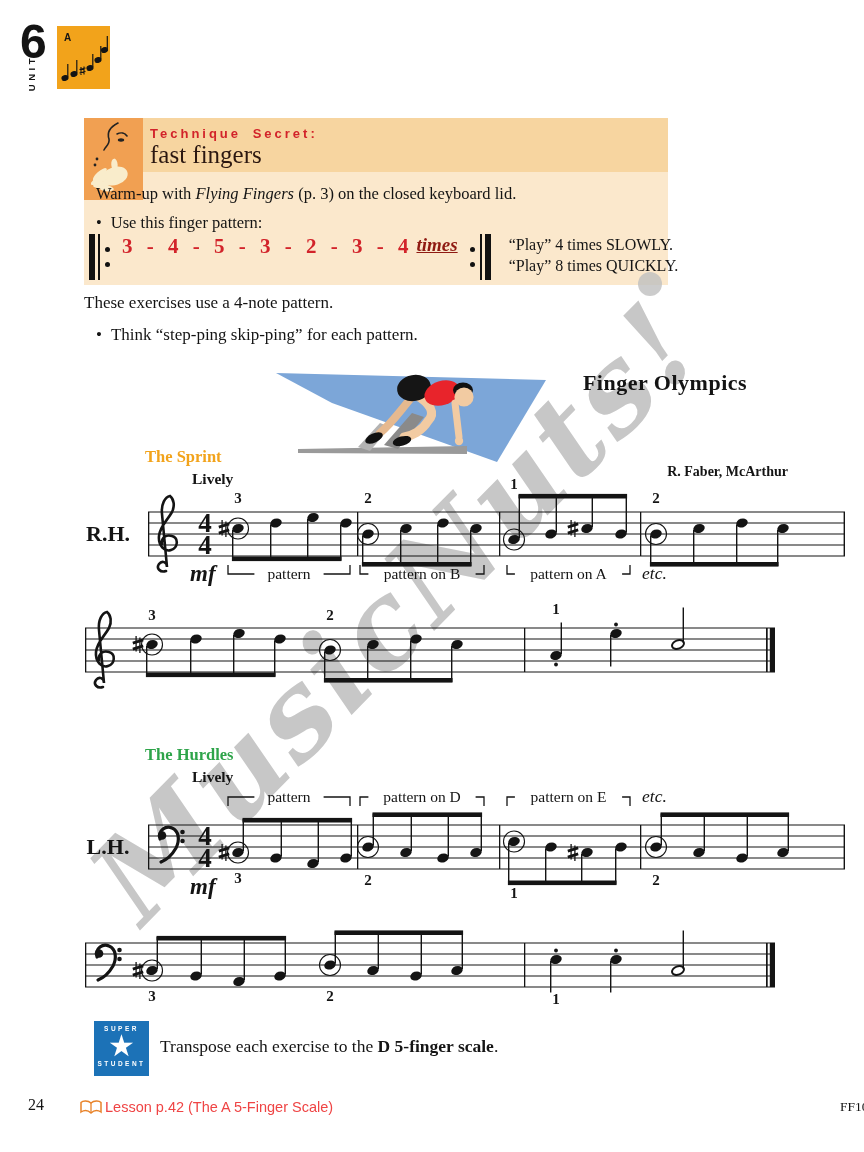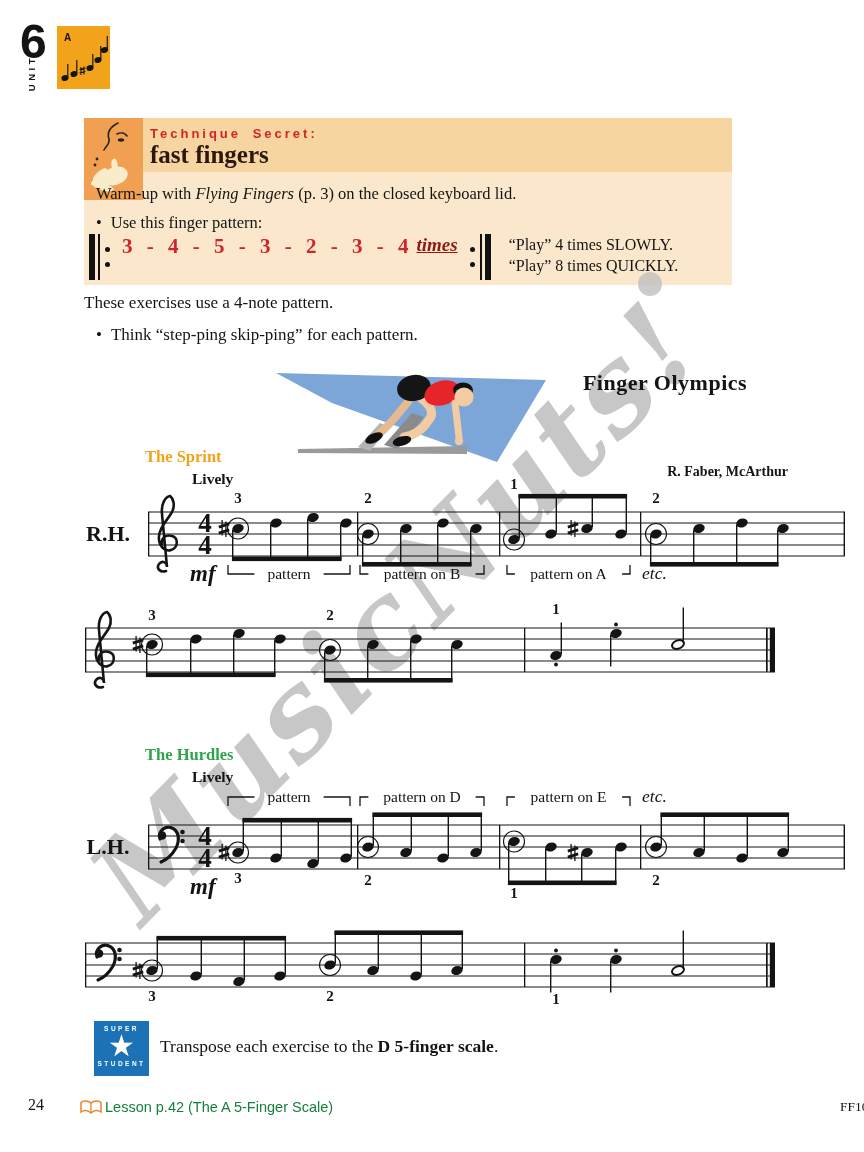--- a/index.html
+++ b/index.html
@@ -11,26 +11,26 @@
     font-family:"DejaVu Serif",serif;font-weight:bold;font-style:italic;font-size:118px;
     letter-spacing:4px;color:#c7c7c7;transform:rotate(-45.5deg);white-space:nowrap;pointer-events:none;}
   
   #unit-number{left:20px;top:14px;font-family:"Liberation Sans",sans-serif;font-weight:bold;font-size:48px;}
   #unit-label{left:26px;top:55px;font-family:"Liberation Sans",sans-serif;font-weight:bold;font-size:9.5px;
     letter-spacing:3.5px;writing-mode:vertical-rl;transform:rotate(180deg);}
   #unit-square{left:57px;top:26px;width:53px;height:63px;background:#F2A31B;}
   #unit-square .scale-letter{position:absolute;left:7px;top:6px;font-family:"Liberation Sans",sans-serif;
     font-weight:bold;font-size:10px;color:#141414;}
   
-  #tbox{left:84px;top:118px;width:648px;height:167px;background:#FBE8CC;}
+  #tbox{left:84px;top:118px;width:584px;height:167px;background:#FBE8CC;}
   #tbox .strip{position:absolute;left:0;top:0;width:100%;height:54px;background:#F7D5A0;}
   #tbox .icon{position:absolute;left:0;top:0;width:59px;height:82px;background:#F1A052;}
   #tbox .ttitle{position:absolute;left:66px;top:8px;color:#D2232A;font-family:"Liberation Sans",sans-serif;
     font-weight:bold;font-size:13px;letter-spacing:3px;word-spacing:5px;}
-  #tbox .tsub{position:absolute;left:66px;top:23px;font-weight:bold;font-size:25px;color:#2B1710;}
+  #tbox .tsub{position:absolute;left:66px;top:23px;font-weight:normal;font-size:25px;color:#2B1710;}
   #tbox .twarm{position:absolute;left:12px;top:66px;font-size:16.5px;}
   #tbox .tbul{position:absolute;left:12px;top:95px;font-size:16.5px;}
   .bullet-glyph{display:inline-block;margin-right:9px;}
   #tbox .prow{position:absolute;left:5px;top:116px;width:566px;display:flex;align-items:flex-start;gap:10px;}
   .rep{display:flex;align-items:center;gap:3px;height:46px;}
   .rbar-thick{width:6px;height:46px;background:#111;}
   .rbar-thin{width:2px;height:46px;background:#111;}
   .rdots{display:flex;flex-direction:column;gap:10px;margin:0 2px;}
   .rdots i{width:5px;height:5px;border-radius:50%;background:#111;}
   .pnums{font-size:21px;font-weight:bold;color:#D2232A;letter-spacing:1px;word-spacing:7px;white-space:nowrap;}
@@ -54,21 +54,21 @@
   #music-svg{position:absolute;left:0;top:0;z-index:3;pointer-events:none;}
   
   #ss-badge{left:94px;top:1021px;width:55px;height:55px;background:#1C72B7;color:#fff;text-align:center;}
   #ss-badge .w{font-family:"Liberation Sans",sans-serif;font-weight:bold;font-size:6.5px;letter-spacing:2.5px;}
   #ss-badge .w.top{margin-top:4px;}
   #ss-badge .star{font-family:"DejaVu Sans",sans-serif;font-size:30px;line-height:28px;}
   #transpose{left:160px;top:1036px;font-size:17.5px;}
   
   #page-number{left:28px;top:1096px;font-size:16px;}
   #book-icon{left:80px;top:1100px;}
-  #lesson-ref{left:105px;top:1099px;font-family:"Liberation Sans",sans-serif;font-size:14.5px;color:#15803d;}
+  #lesson-ref{left:105px;top:1099px;font-family:"Liberation Sans",sans-serif;font-size:14.5px;color:#ef4444;}
   #doc-code{left:840px;top:1099px;font-size:13.5px;}
 </style>
 </head>
 <body>
 
 <div id="page">
 
   <div id="watermark">MusicNuts!</div>
 
   <div id="unit-number" class="abs">6</div>

